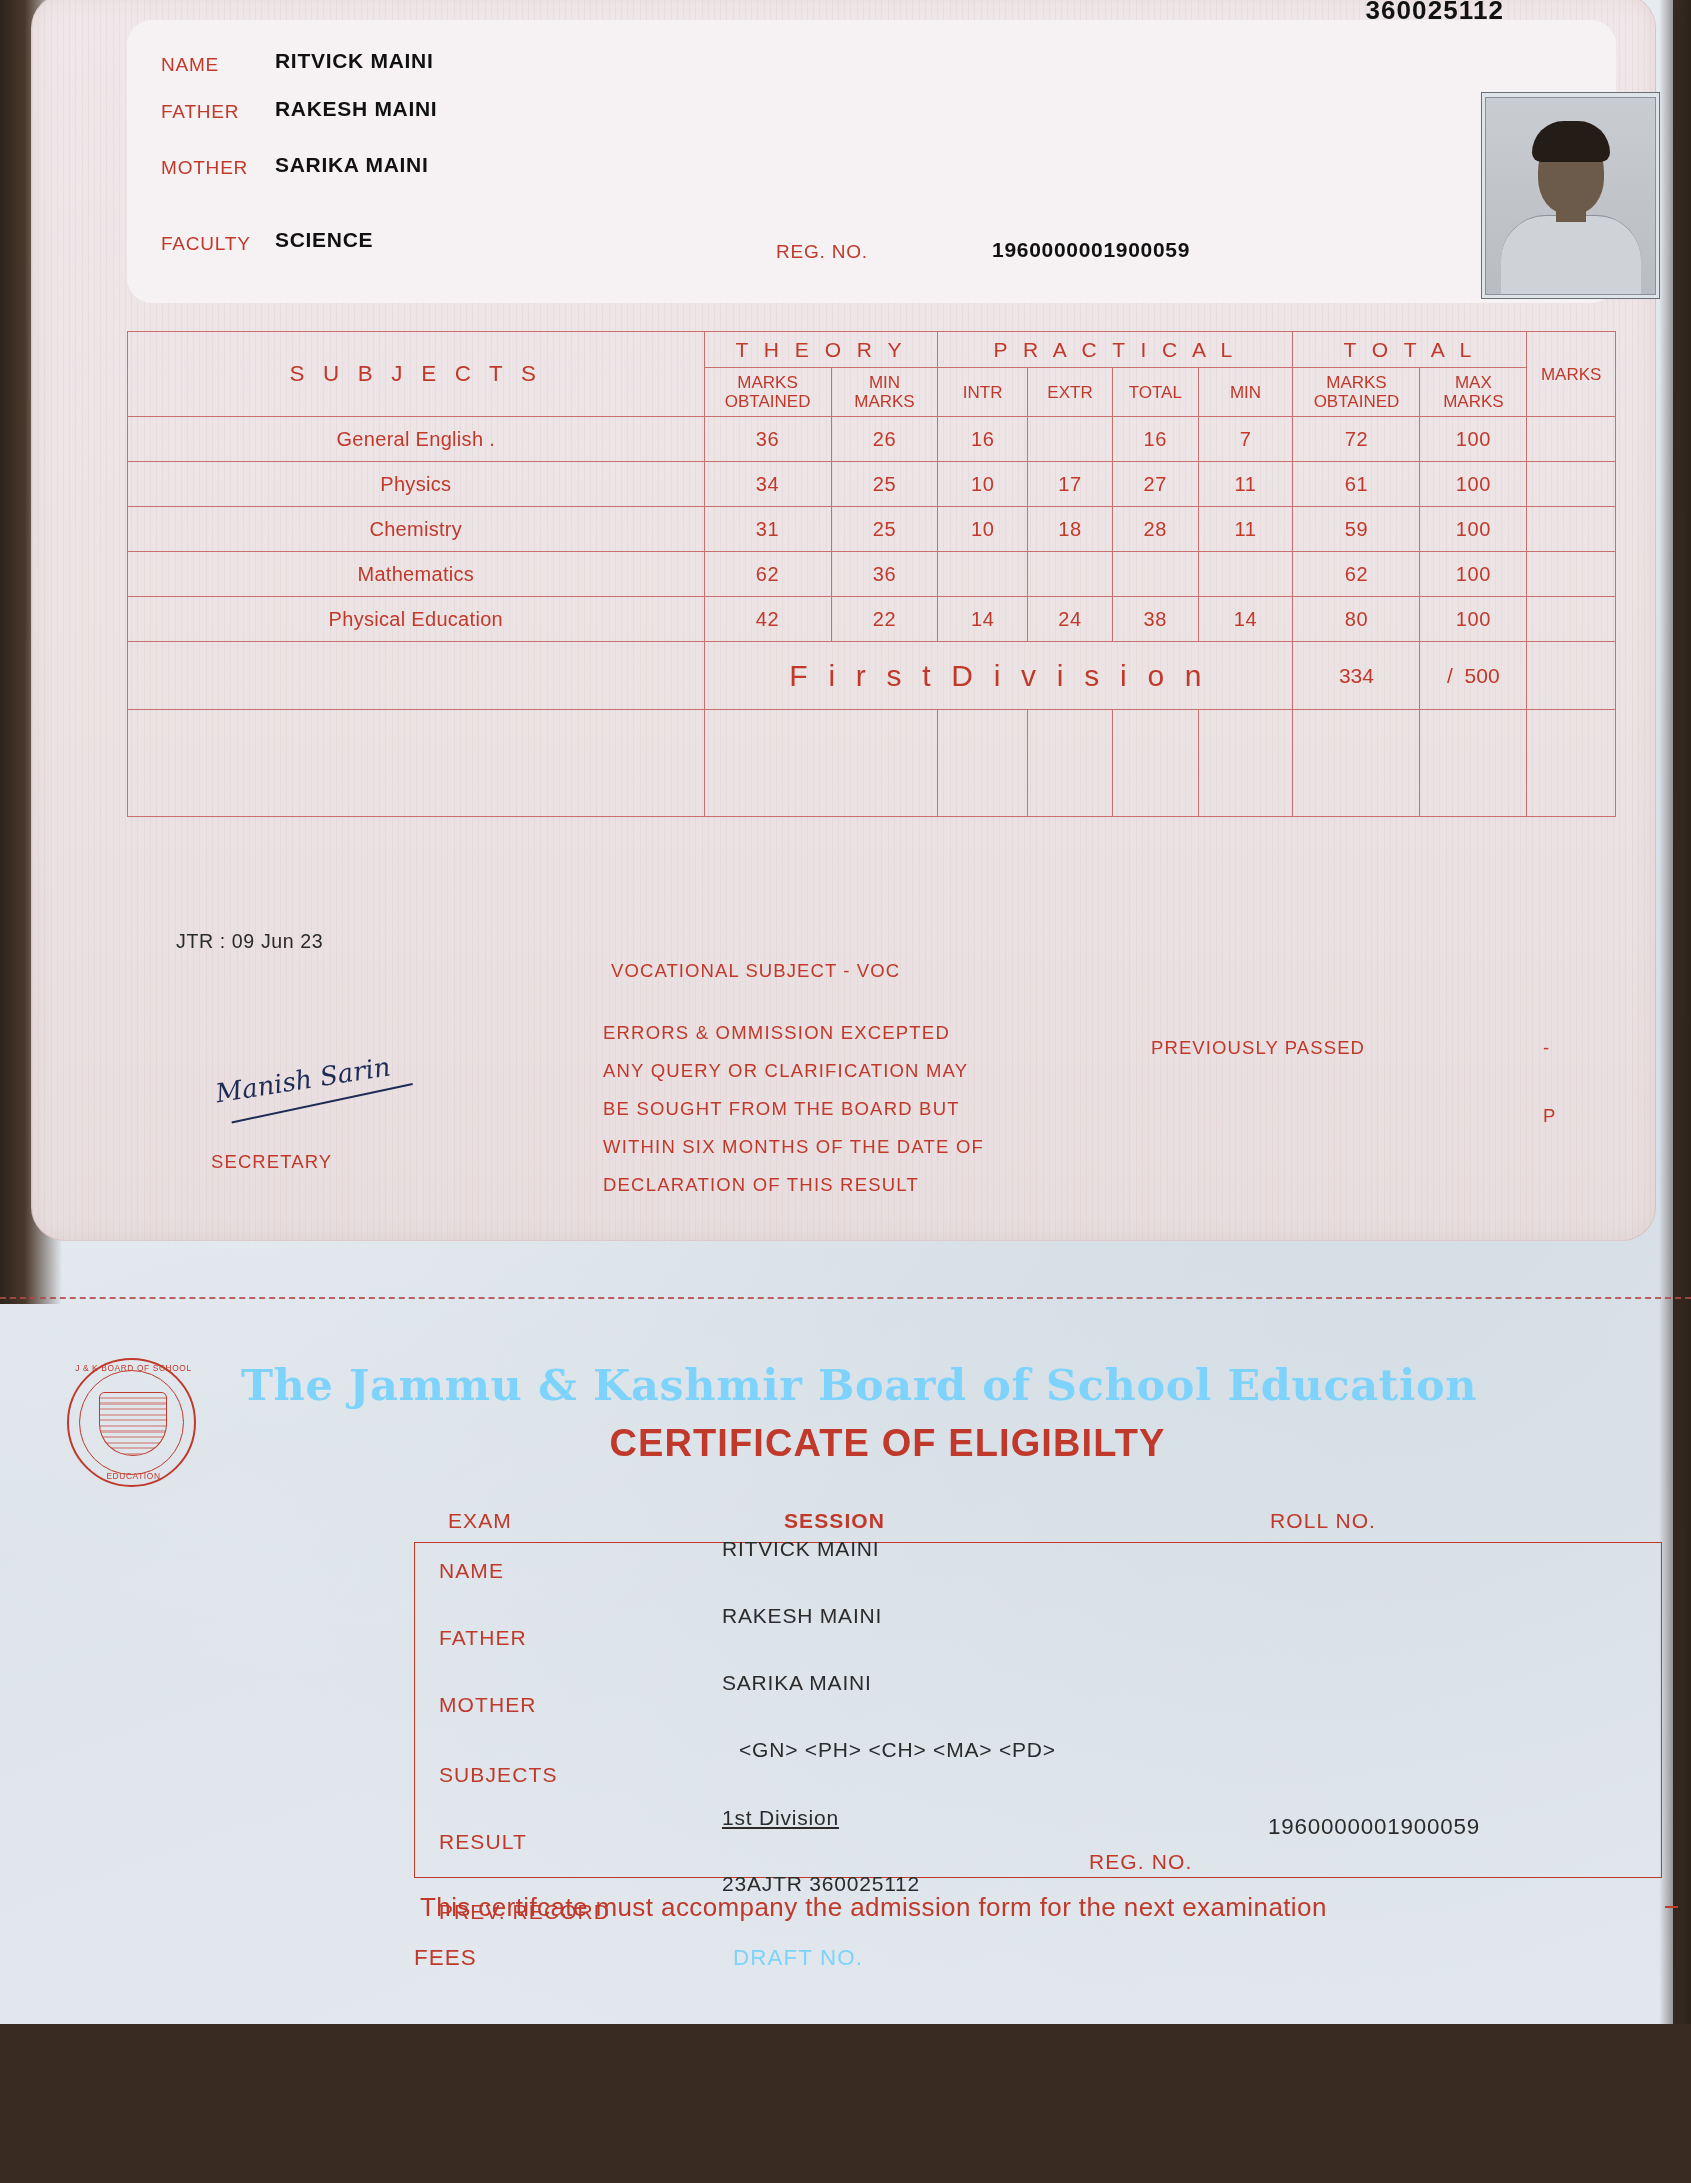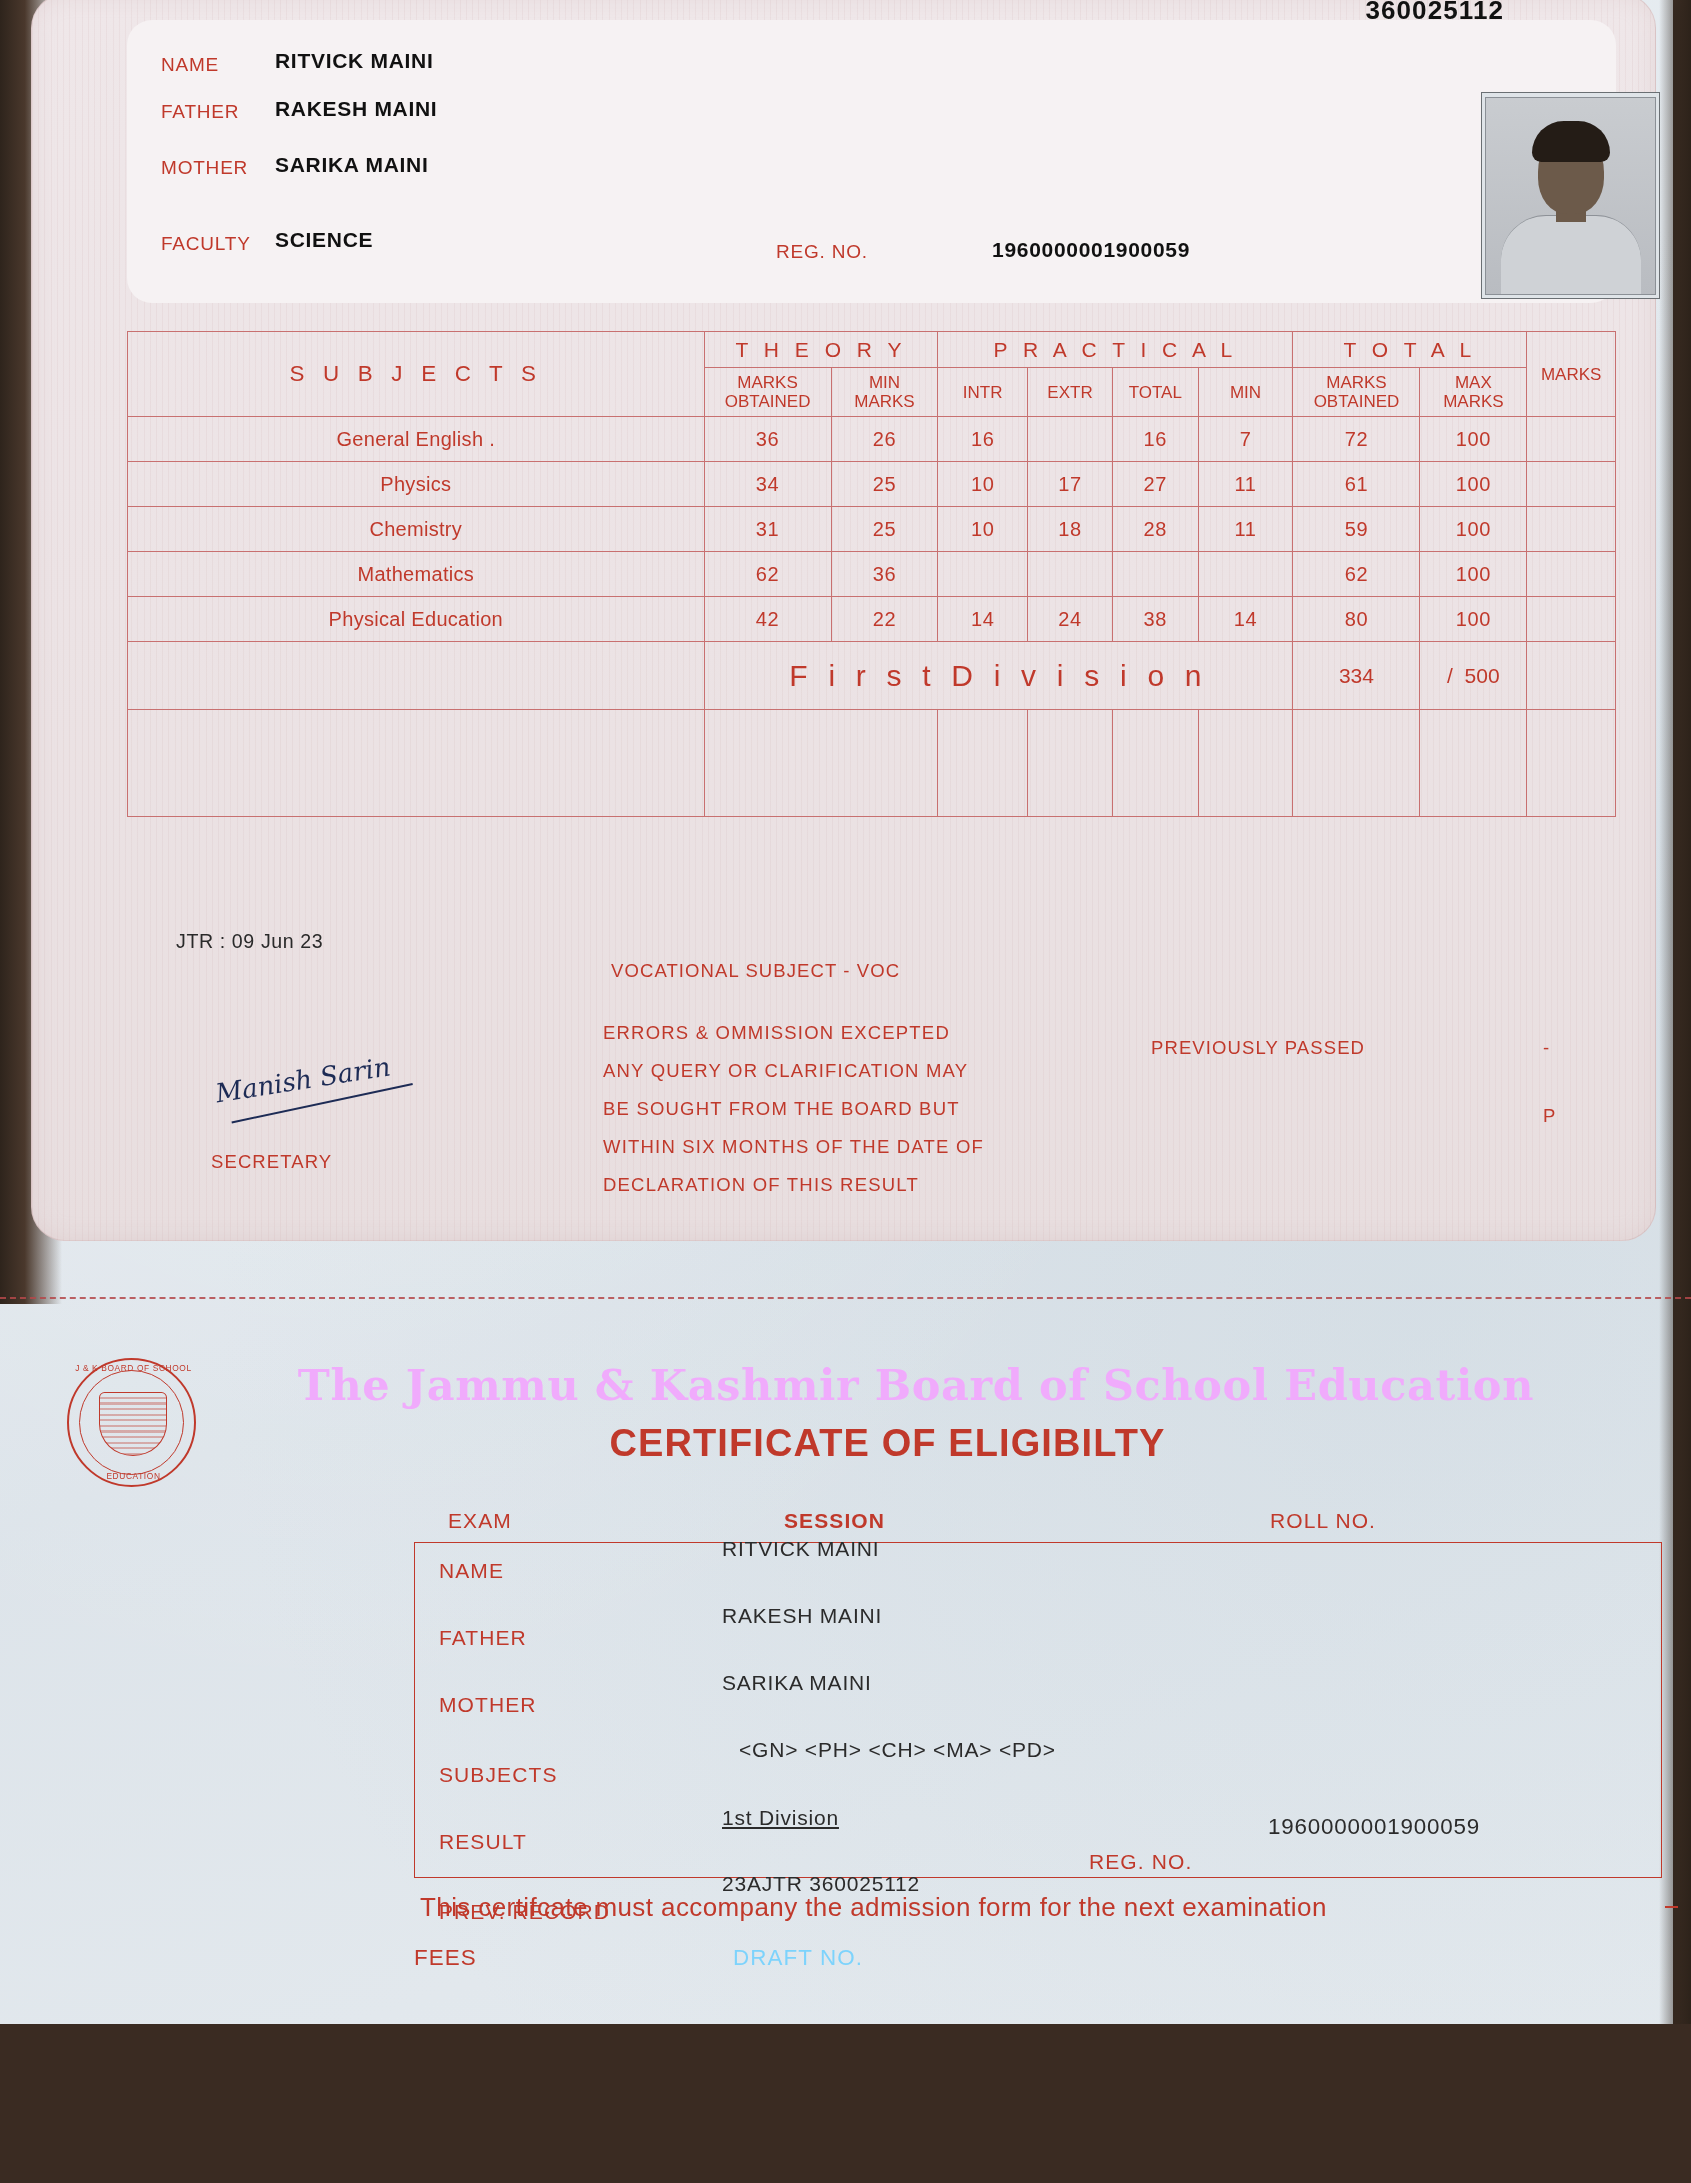--- a/index.html
+++ b/index.html
@@ -279,25 +279,25 @@
     left: 0px;
     top: 1310px;
     width: 1673px;
     height: 873px;
   }
   .cert-title {
     position: absolute;
     left: 241px;
     top: 50px;
     width: 1293px;
-    text-align: right;
+    text-align: left;
     font-family: "DejaVu Serif", serif;
     font-weight: 700;
     font-size: 43px;
-    color: #f0abfc;
+    color: #7dd3fc;
     letter-spacing: 0.6px;
   }
   .cert-sub {
     position: absolute;
     left: 241px;
     top: 112px;
     width: 1293px;
     text-align: center;
     font-size: 38px;
     font-weight: 700;

